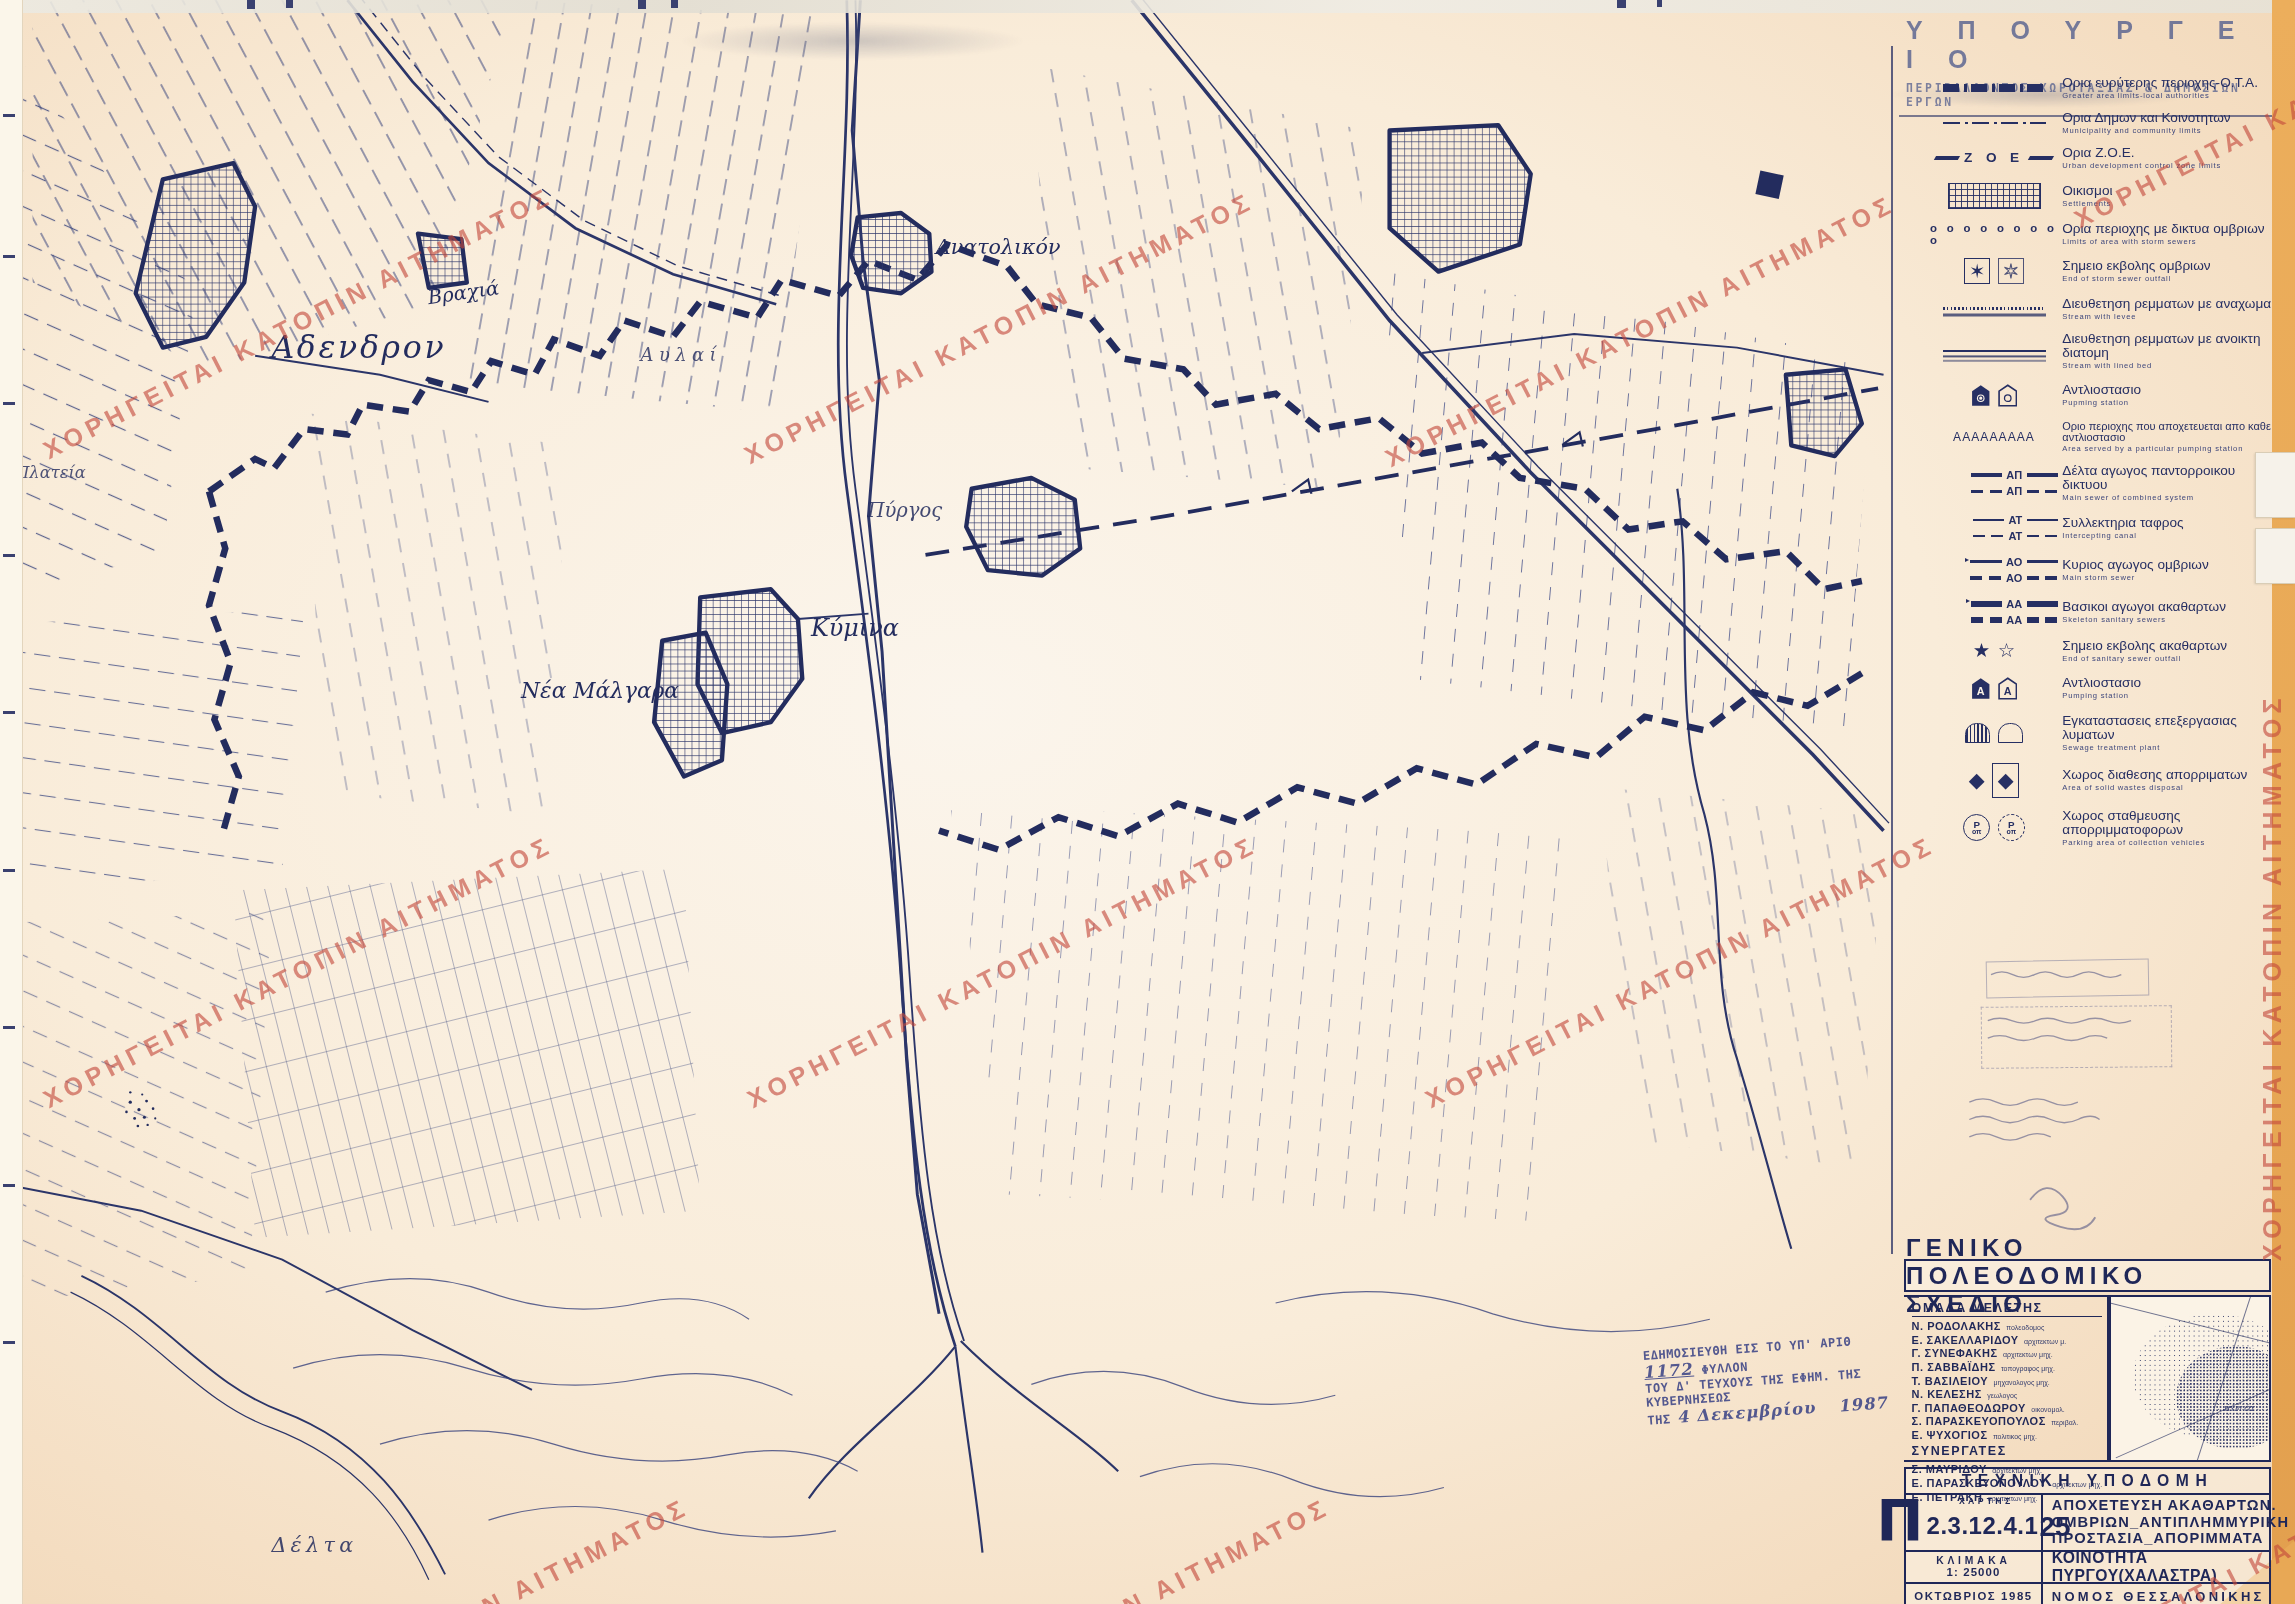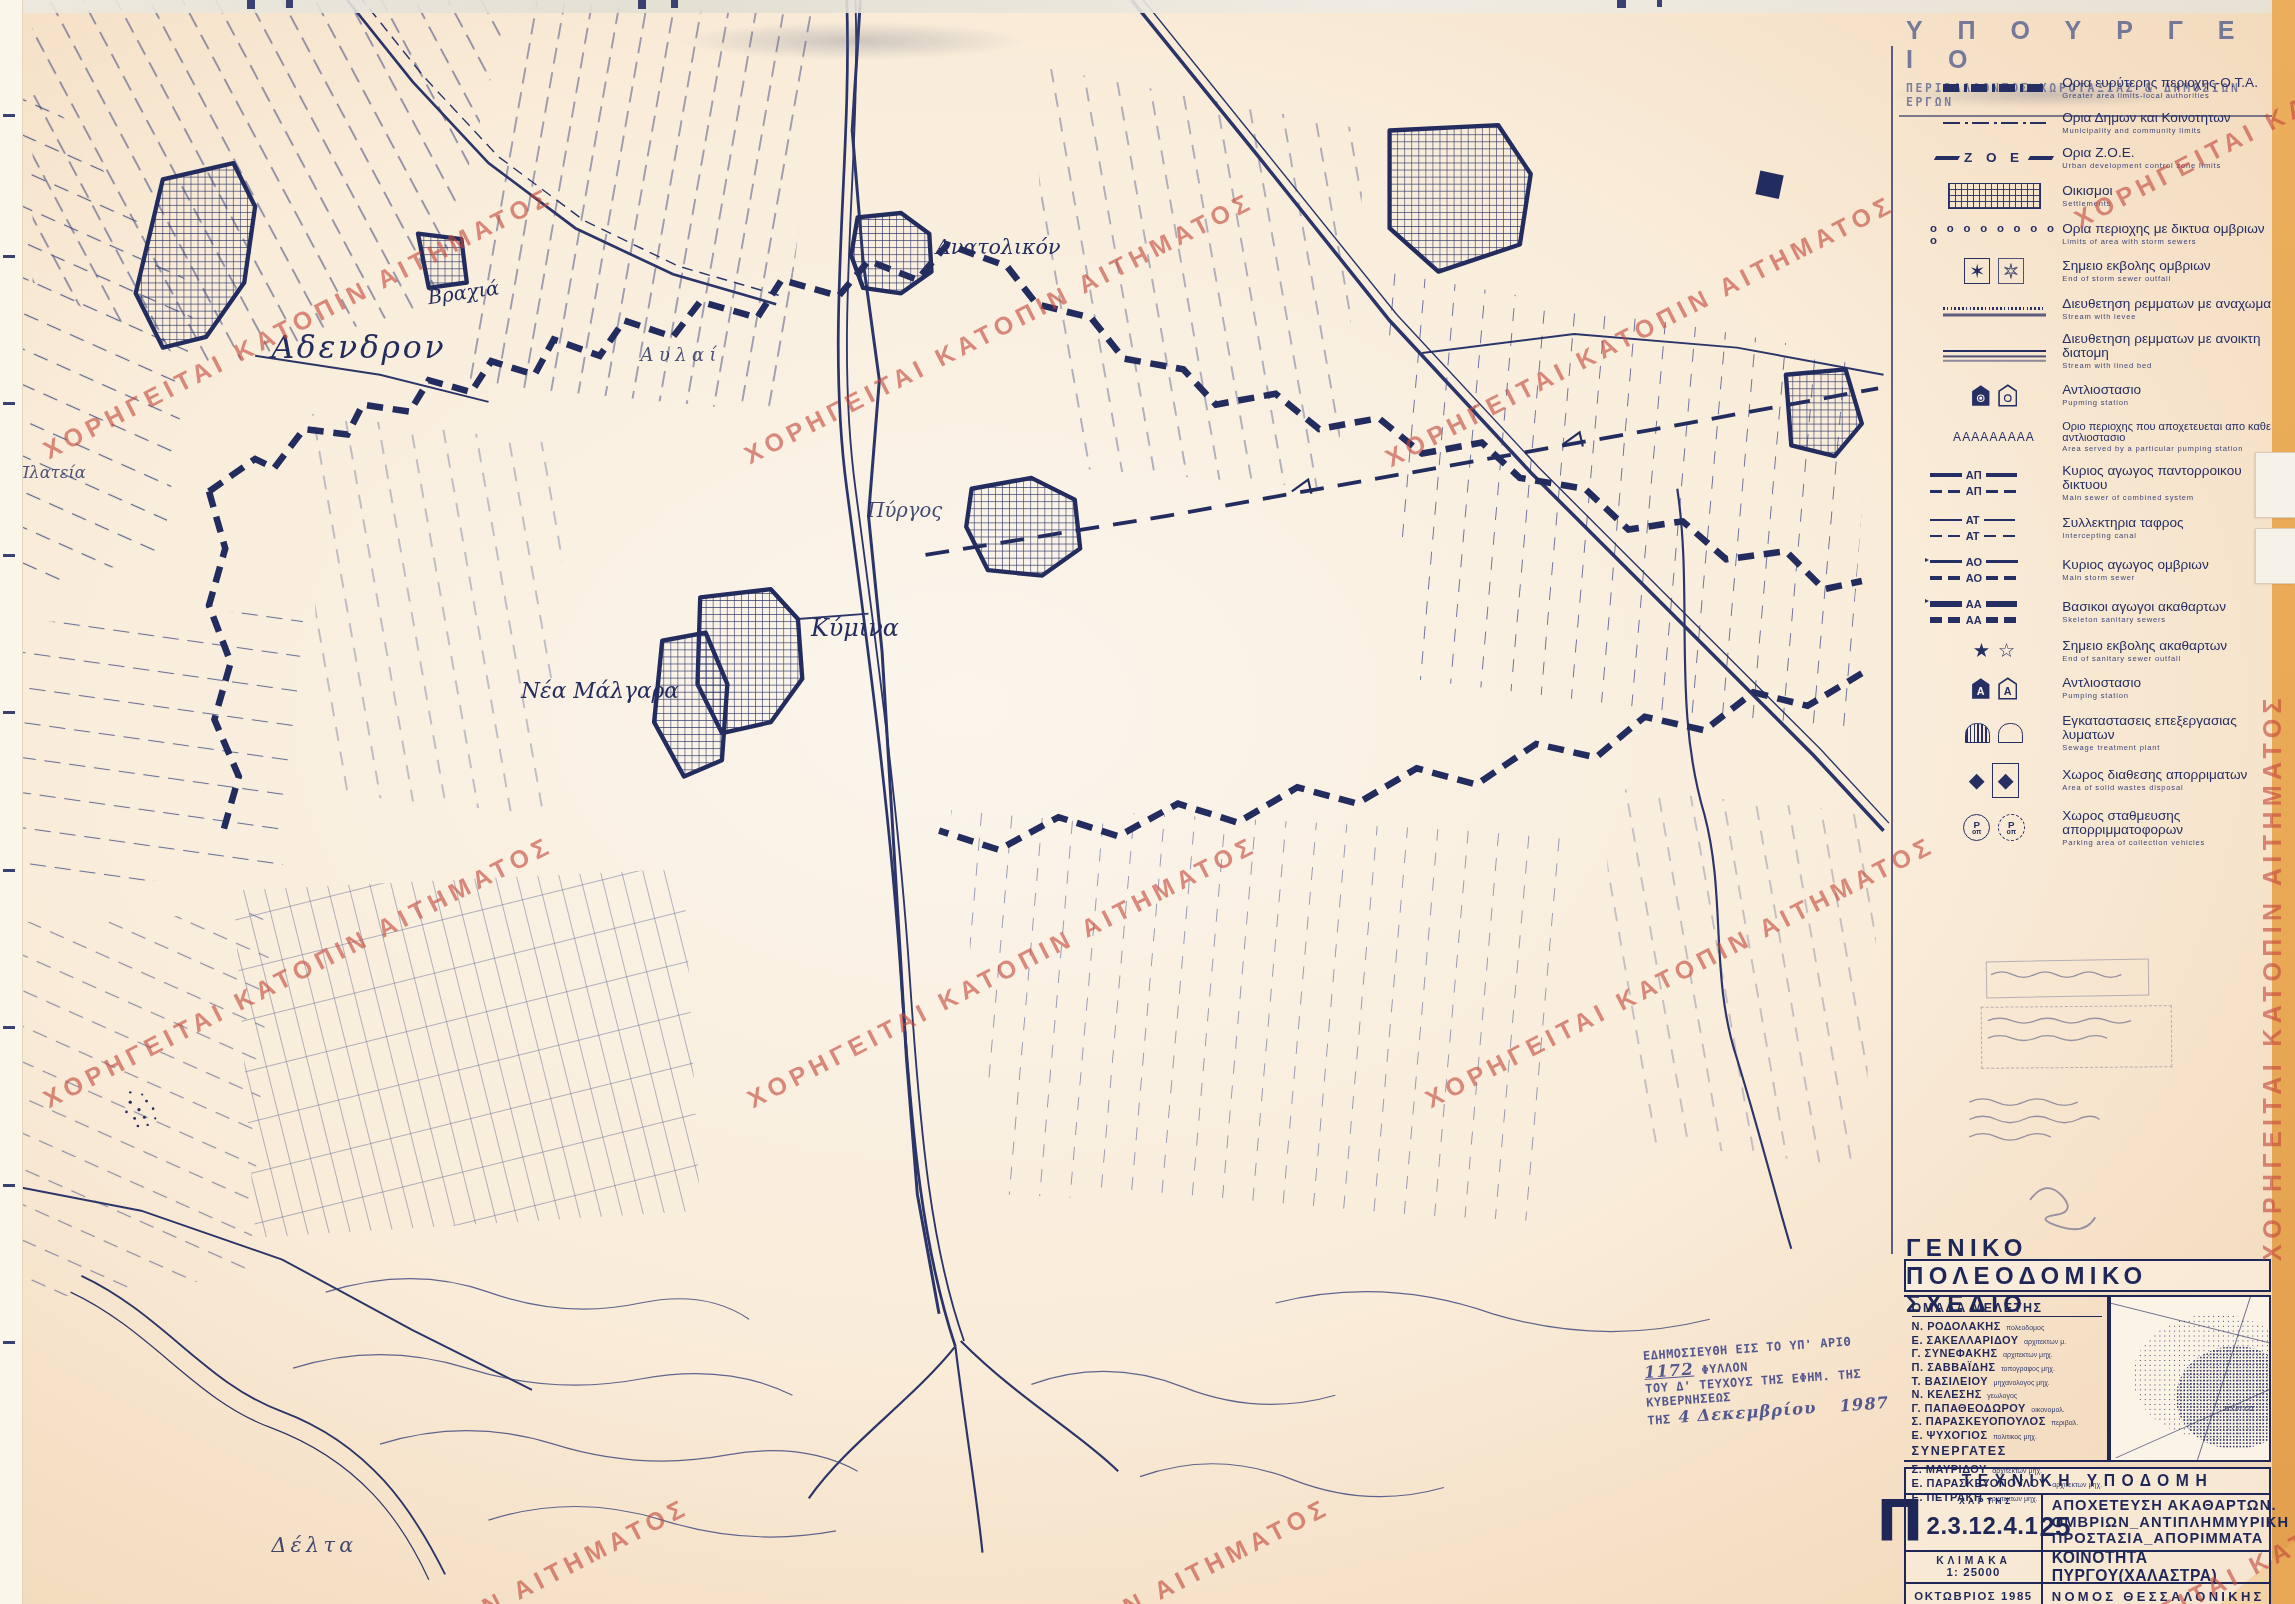--- a/index.html
+++ b/index.html
@@ -40,21 +40,21 @@
   .ln.dash{background:repeating-linear-gradient(90deg,#262f63 0 12px,transparent 12px 18.5px);}
   .sym-blocks{width:103px;height:8.1px;background:repeating-linear-gradient(90deg,#262f63 0 16.3px,transparent 16.3px 20.6px,#262f63 20.6px 24px,transparent 24px 28px);}
   .sym-dashdot{width:103px;height:2.7px;background:repeating-linear-gradient(90deg,#262f63 0 17.4px,transparent 17.4px 22px,#262f63 22px 25px,transparent 25px 29px);}
   .sym-zoe{display:flex;align-items:center;gap:5.4px;font-weight:bold;font-size:13.6px;letter-spacing:4.9px;color:#262f63;}
   .zoe-bar{width:24px;height:3.8px;background:#262f63;transform:skewX(-30deg);}
   .sym-grid{width:91px;height:24px;border:1.4px solid #262f63;
     background:repeating-linear-gradient(90deg,rgba(38,47,99,.9) 0 0.9px,transparent 0.9px 6px),
                repeating-linear-gradient(0deg,rgba(38,47,99,.9) 0 0.9px,transparent 0.9px 6px);}
   .sym-circles{font-size:11.4px;letter-spacing:3.3px;color:#262f63;font-weight:bold;}
   .sym-aaa{font-size:12px;letter-spacing:1.1px;color:#262f63;}
-  .twolines{display:flex;flex-direction:column;gap:4.3px;align-items:flex-start;}
+  .twolines{display:flex;flex-direction:column;gap:4.3px;align-items:flex-end;}
   .lineset{display:flex;align-items:center;gap:4.3px;font-weight:bold;font-size:11px;color:#262f63;}
   .stream{width:103px;height:5.4px;}
   .stream.levee{background:
      repeating-linear-gradient(90deg,#262f63 0 1.6px,transparent 1.6px 3.8px);height:3.3px;box-shadow:0 6.5px 0 0 rgba(38,47,99,.75);}
   .stream.lined{background:#262f63;height:2.2px;box-shadow:0 5.4px 0 0 rgba(38,47,99,.8),0 9.8px 0 0 rgba(38,47,99,.5);}
   .glyph-star{font-size:19.5px;line-height:1;color:#262f63;}
   .star-box{width:24px;height:24px;border:1.6px solid #262f63;display:flex;align-items:center;justify-content:center;}
   .star-box.thin{border-width:1.1px;}
   .dome{width:23px;height:18.5px;border:1.6px solid #262f63;border-radius:11.4px 11.4px 0 0;}
   .dome.fill{background:repeating-linear-gradient(90deg,#262f63 0 1.6px,transparent 1.6px 3.8px);}
@@ -392,21 +392,21 @@
             <span>ΑΠ</span>
             <span class="ln"></span>
           </div>
         <div class="lineset">
             <span class="ln dash"></span>
             <span>ΑΠ</span>
             <span class="ln dash"></span>
           </div>
       </div>
       <div class="lg-txt">
-          <div class="lg-el">Κυριος αγωγος παντορροικου δικτυου</div>
+          <div class="lg-el">Δέλτα αγωγος παντορροικου δικτυου</div>
       <div class="lg-en">Main sewer of combined system</div>
         </div>
     </div>
 
     <div class="lg-row" style="min-height:30px">
       <div class="lg-sym twolines">
         <div class="lineset">
             <span class="ln thin"></span>
             <span>ΑΤ</span>
             <span class="ln thin"></span>

